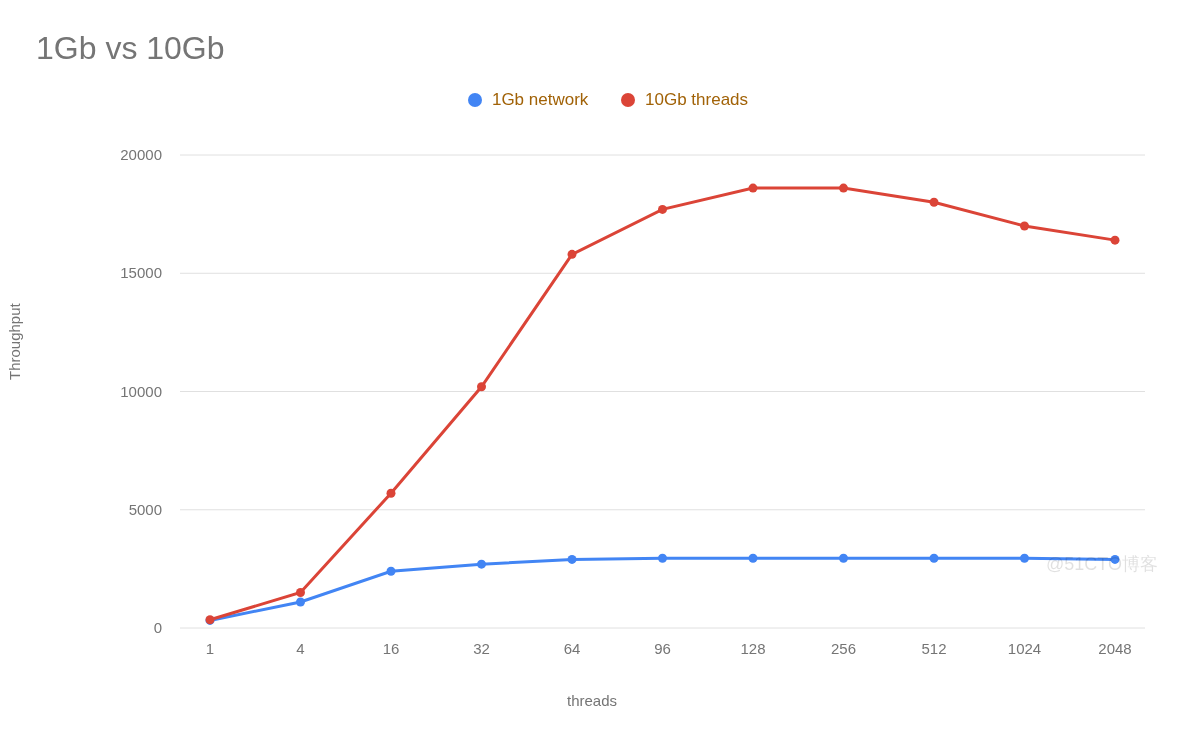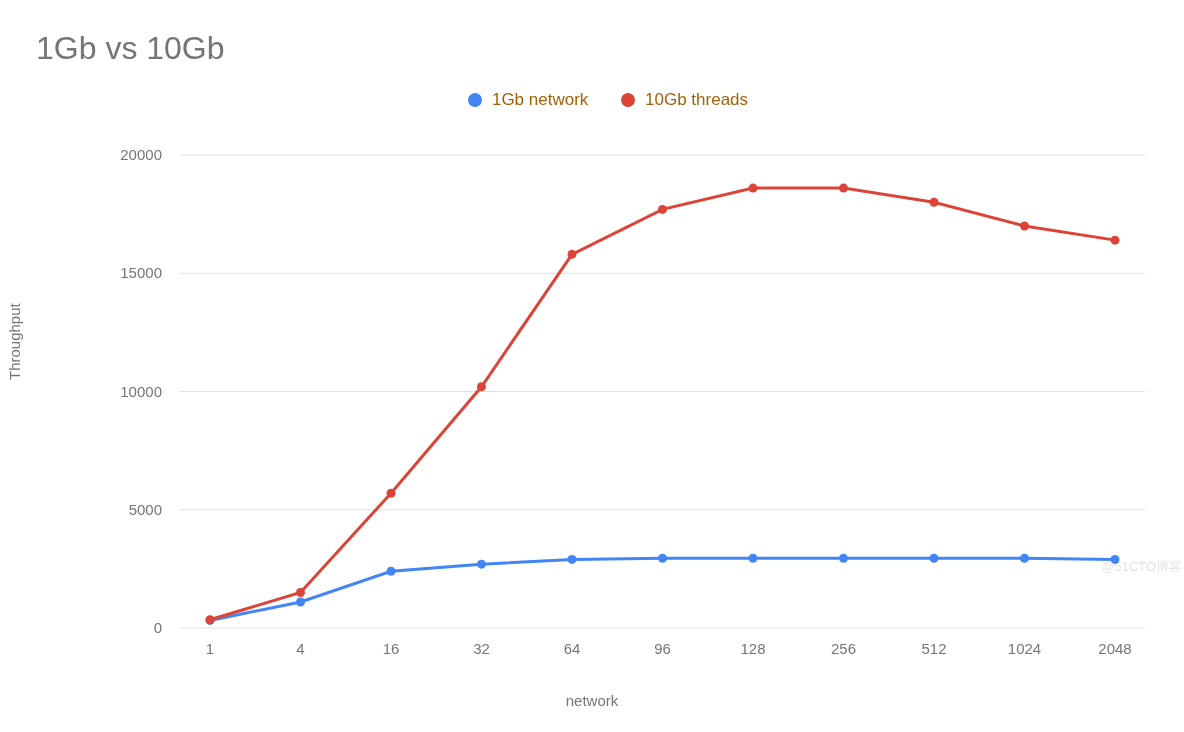--- a/index.html
+++ b/index.html
@@ -62,23 +62,23 @@
   .axis-label-x {
     position: absolute;
     top: 692px;
     width: 100%;
     text-align: center;
     font-size: 15px;
     color: #757575;
   }
   .watermark {
     position: absolute;
-    right: 2px;
+    right: 26px;
     bottom: 4px;
-    font-size: 13px;
+    font-size: 18px;
     color: rgba(0,0,0,0.12);
     text-align: center;
   }
   text.tick {
     font-size: 15px;
     fill: #757575;
   }
 </style>
 </head>
 <body>
@@ -150,16 +150,16 @@
         <circle cx="572" cy="254.32999999999998" r="4.5" fill="#DB4437"></circle>
         <circle cx="662.5" cy="209.39499999999998" r="4.5" fill="#DB4437"></circle>
         <circle cx="753" cy="188.10999999999996" r="4.5" fill="#DB4437"></circle>
         <circle cx="843.5" cy="188.10999999999996" r="4.5" fill="#DB4437"></circle>
         <circle cx="934" cy="202.3" r="4.5" fill="#DB4437"></circle>
         <circle cx="1024.5" cy="225.95" r="4.5" fill="#DB4437"></circle>
         <circle cx="1115" cy="240.14000000000004" r="4.5" fill="#DB4437"></circle>
       </g>
   </svg>
 
-  <div class="axis-label-x">network</div>
+  <div class="axis-label-x">threads</div>
 
   <div class="watermark">@51CTO博客</div>
 </div>
 
 </body></html>

